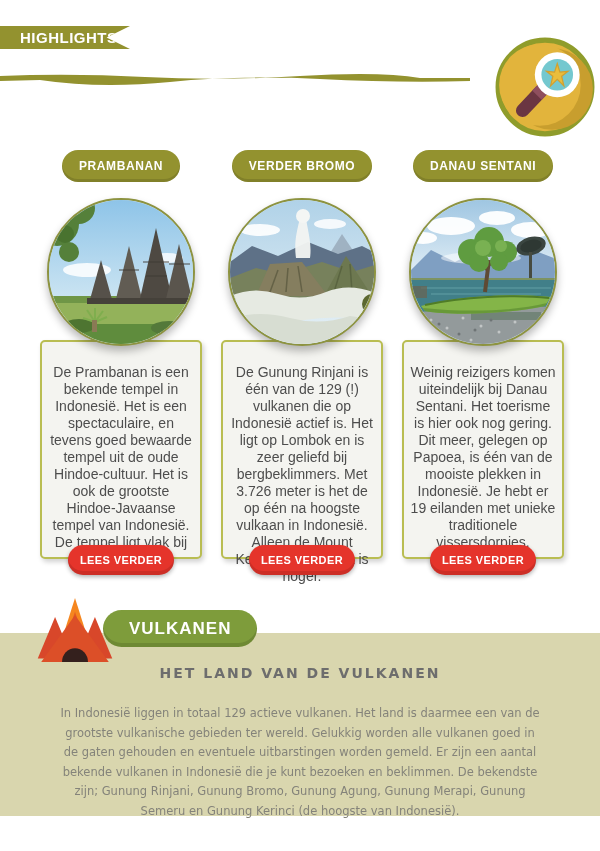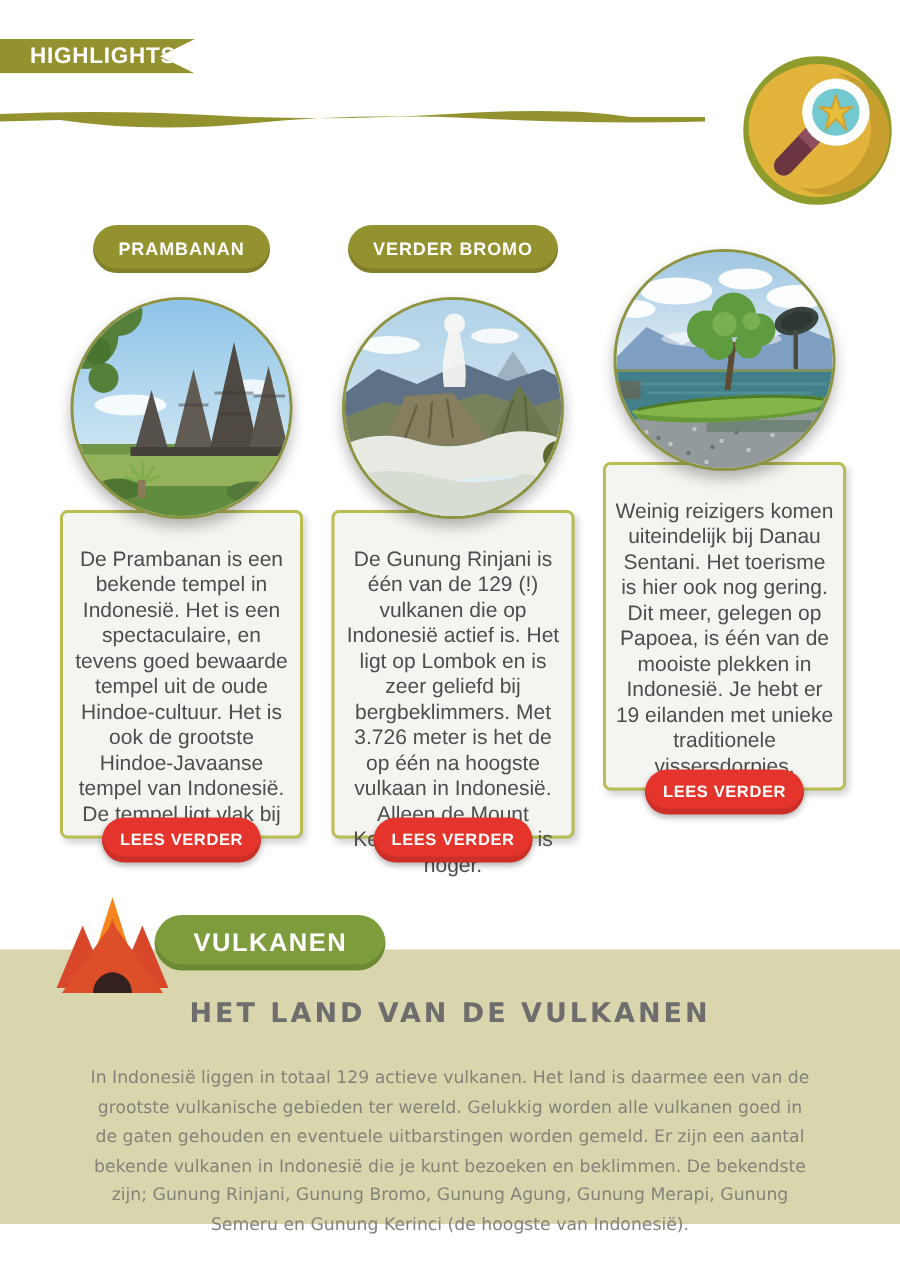--- a/index.html
+++ b/index.html
@@ -62,21 +62,21 @@
     color:#fff;font-weight:bold;font-size:11px;letter-spacing:.4px;
     white-space:nowrap;
   }
   
   .beige{
     position:absolute;left:0;top:633px;width:600px;height:183px;
     background:var(--beige);
   }
   .volc-heading{
     margin-top:32px;text-align:center;color:var(--heading-gray);
-    font-size:18px;font-weight:bold;letter-spacing:2px;
+    font-size:14px;font-weight:bold;letter-spacing:2px;
     font-family:"DejaVu Sans",sans-serif;
   }
   .volc-body{
     width:486px;margin:23px auto 0;text-align:center;color:var(--text-gray);
     font-size:11.5px;line-height:19.5px;font-family:"DejaVu Sans",sans-serif;
   }
   .volcano{position:absolute;left:36px;top:595px;z-index:3;}
   .green-pill{
     position:absolute;left:103px;top:610px;height:37px;padding:16px 26px;z-index:3;
     background:var(--green);border-radius:19px;
@@ -213,20 +213,23 @@
     </div>
     <div class="card">
       <p>De Gunung Rinjani is één van de 129 (!) vulkanen die op Indonesië actief is. Het ligt op Lombok en is zeer geliefd bij bergbeklimmers. Met 3.726 meter is het de op één na hoogste vulkaan in Indonesië. Alleen de Mount Kerinci op Sumatra is hoger.</p>
       <button class="lees-btn">
         <span>LEES VERDER</span>
       </button>
     </div>
   </div>
 
   <div class="col">
+    <div class="title-pill">
+      <span>DANAU SENTANI</span>
+    </div>
     <div class="photo">
       <svg width="148" height="148" viewBox="0 0 148 148">
         <defs>
             <linearGradient id="sSky" x1="0" y1="0" x2="0" y2="1">
           <stop offset="0" stop-color="#9fc6e2"></stop>
               <stop offset="1" stop-color="#eaf3f8"></stop>
         </linearGradient>
           </defs>
         <rect width="148" height="84" fill="url(#sSky)"></rect>
         <g fill="#fff" opacity=".95">

